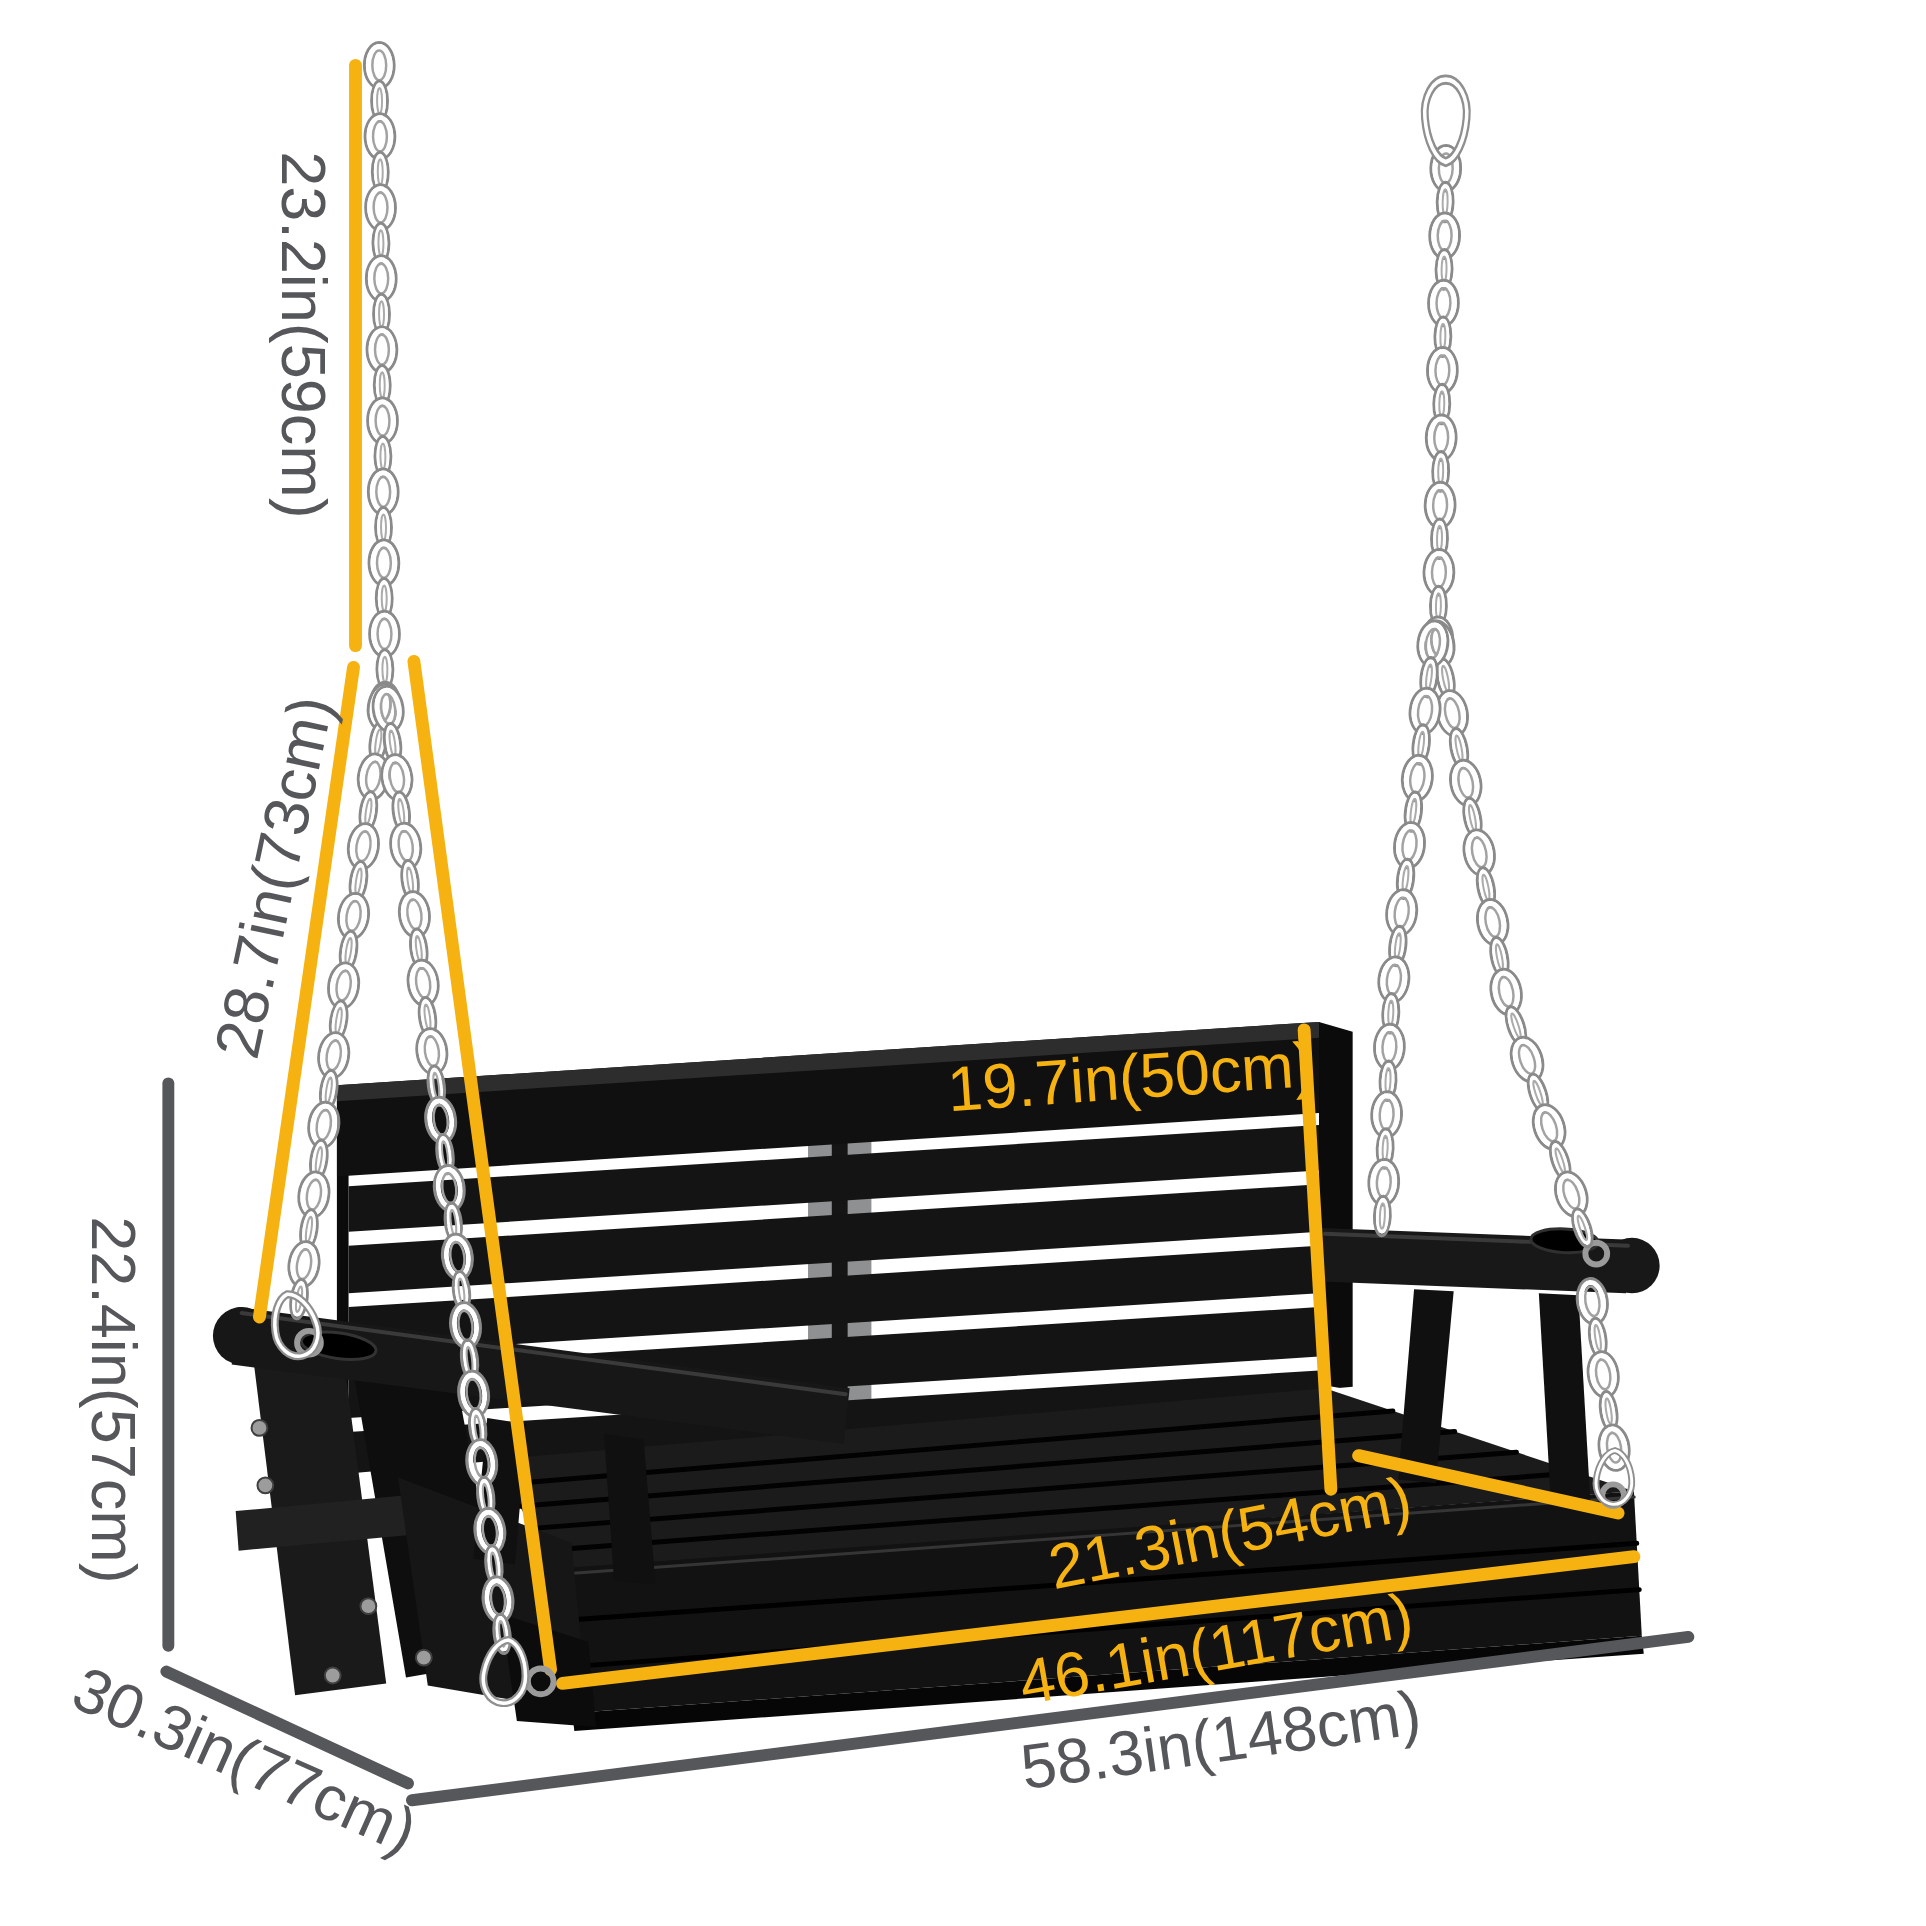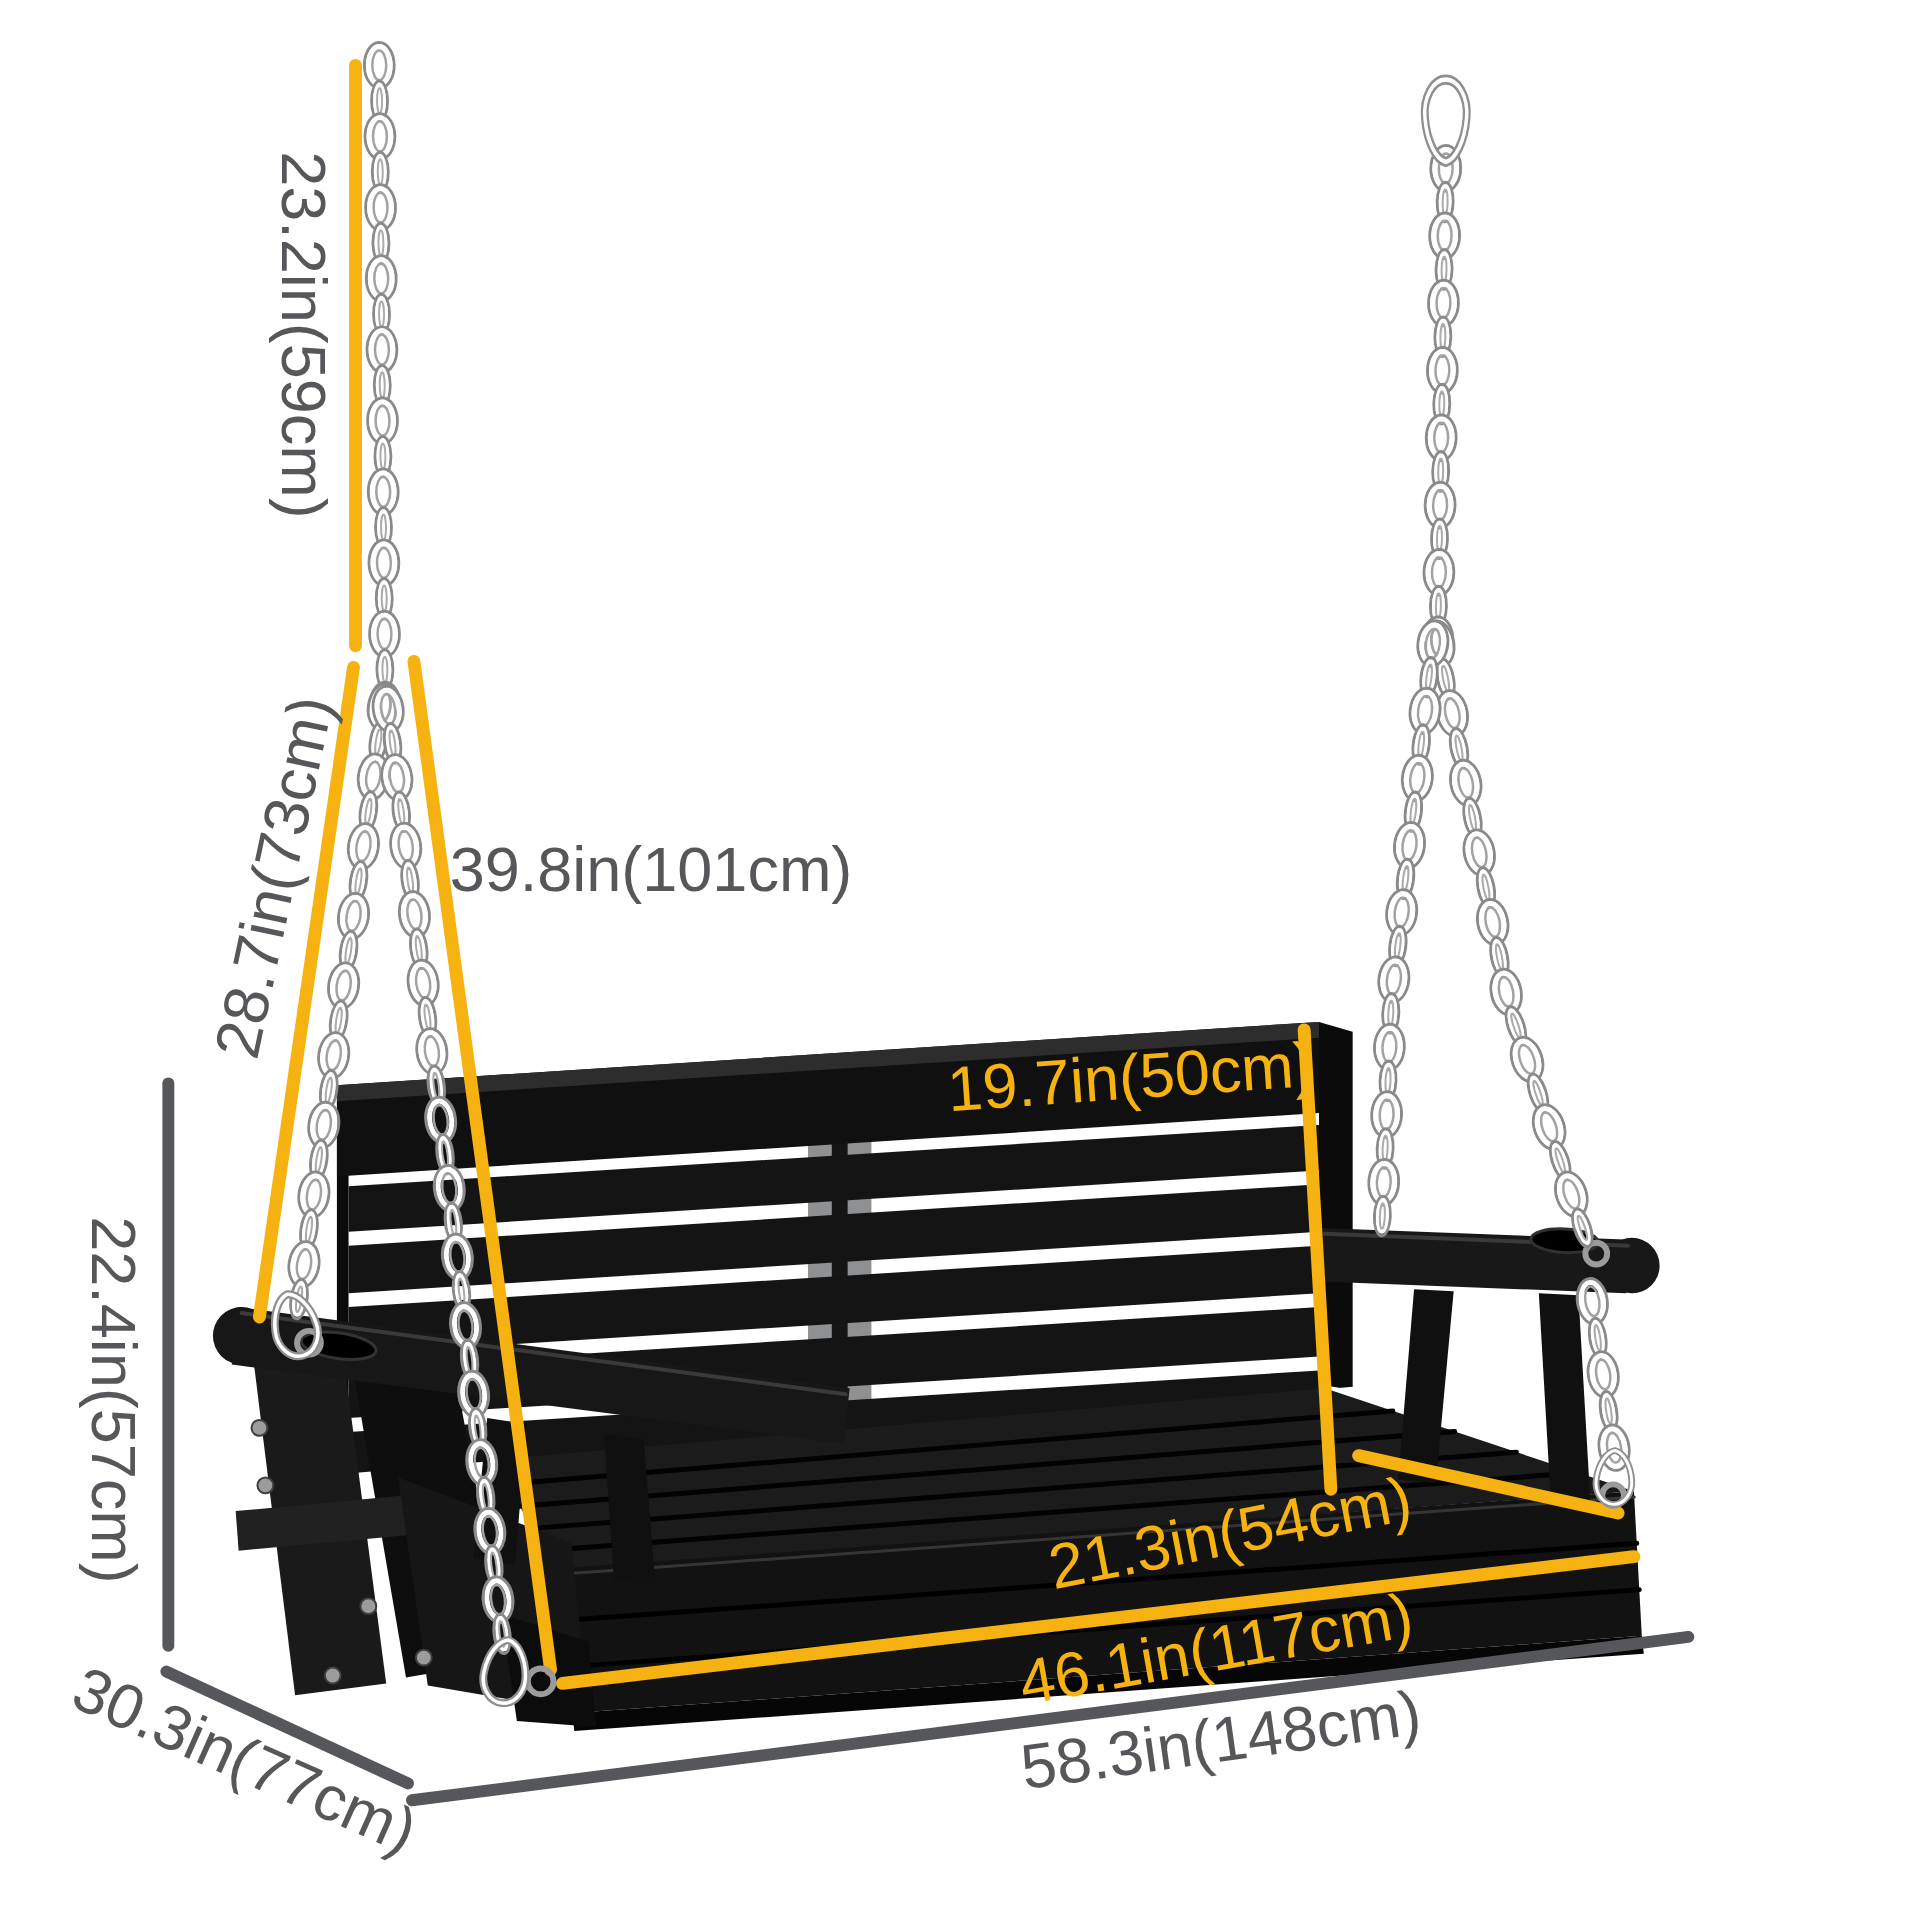--- a/index.html
+++ b/index.html
@@ -733,21 +733,20 @@
         <g transform="translate(1460,122) scale(1,-1.3)">
           <path d="M0,-32 C10,-30 19,-16 21,2 C23,18 13,32 0,32 C-13,32 -23,18 -21,2 C-19,-16 -10,-30 0,-32 Z" fill="none" stroke="#8f8f8f" stroke-width="8"></path>
           <path d="M0,-32 C10,-30 19,-16 21,2 C23,18 13,32 0,32 C-13,32 -23,18 -21,2 C-19,-16 -10,-30 0,-32 Z" fill="none" stroke="#ffffff" stroke-width="3.5"></path>
         </g>
       </g>
     </svg>
 
   <div class="labels">
     <div class="lbl gray" id="lbl-chain-upper">23.2in(59cm)</div>
     <div class="lbl gray" id="lbl-chain-front">28.7in(73cm)</div>
-    <div class="lbl gray" id="lbl-chain-rear">39.8in(101cm)</div>
     <div class="lbl yellow" id="lbl-backrest">19.7in(50cm)</div>
     <div class="lbl gray" id="lbl-height">22.4in(57cm)</div>
     <div class="lbl yellow" id="lbl-seat-depth">21.3in(54cm)</div>
     <div class="lbl yellow" id="lbl-seat-width">46.1in(117cm)</div>
     <div class="lbl gray" id="lbl-depth">30.3in(77cm)</div>
     <div class="lbl gray" id="lbl-width">58.3in(148cm)</div>
   </div>
 </div>
 
 

